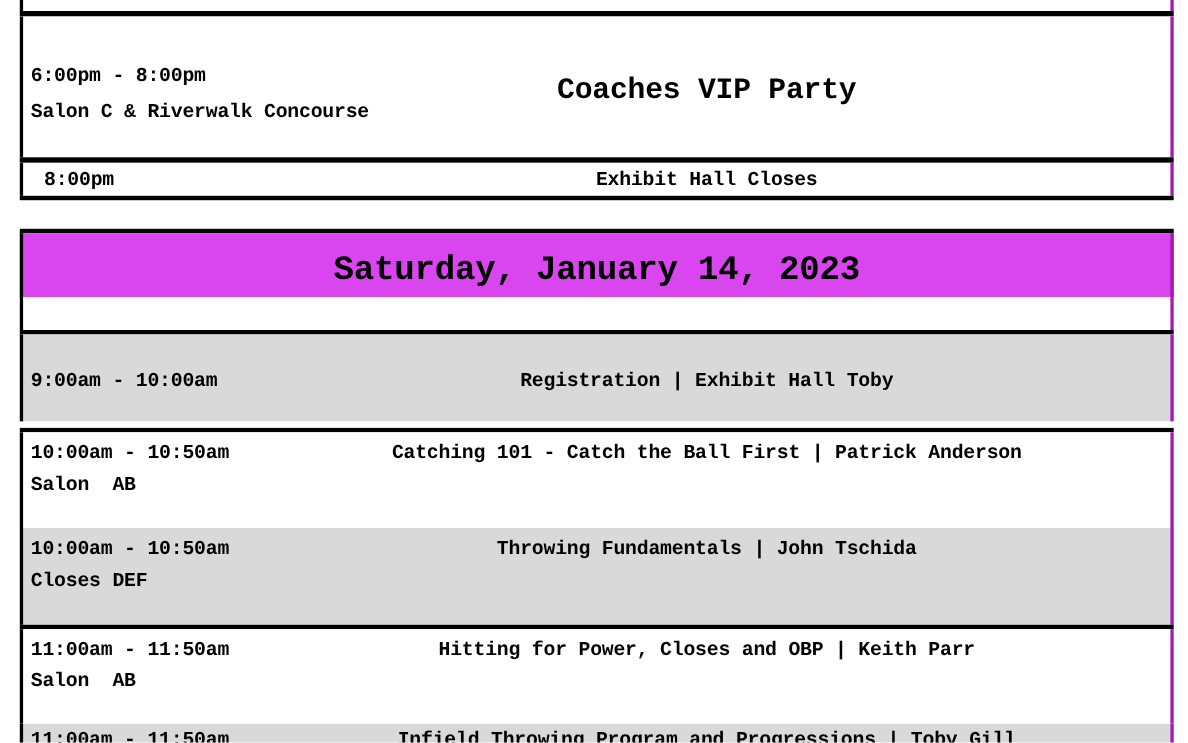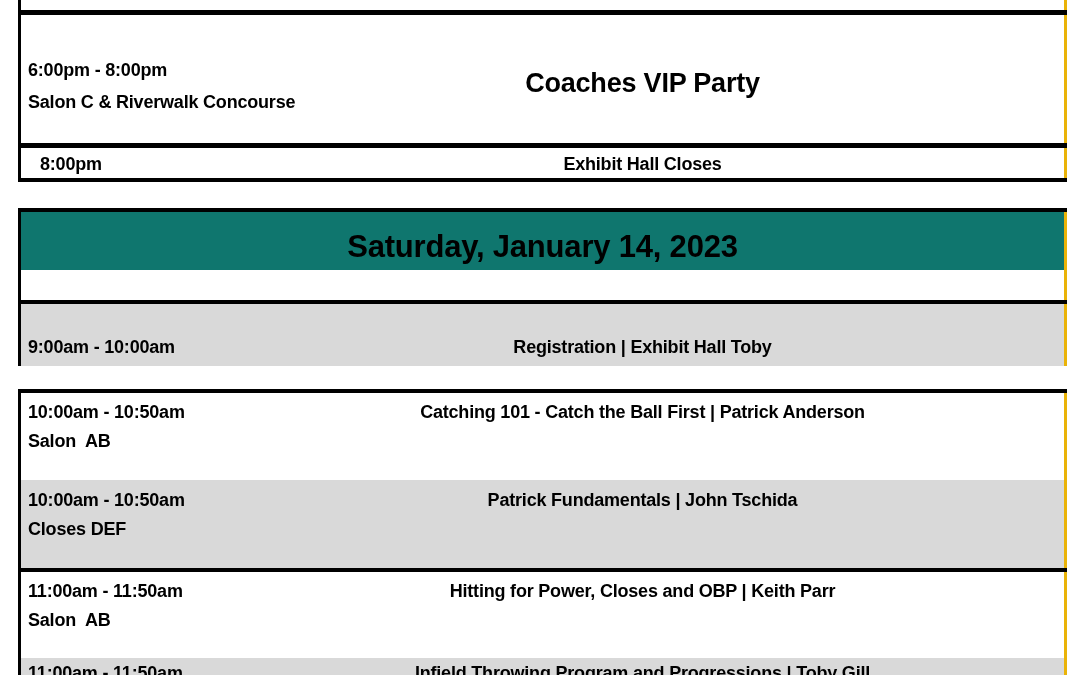--- a/index.html
+++ b/index.html
@@ -6,23 +6,23 @@
   body {
     width:1080px; height:675px; background:#ffffff;
     font-family:"Liberation Sans","DejaVu Sans",sans-serif;
     font-weight:700; color:#000; letter-spacing:-0.2px;
   }
   .page { position:relative; width:1080px; height:675px; overflow:hidden; background:#fff; }
 
   
   .band { position:absolute; left:18px; width:1049px; box-sizing:border-box; }
   .rule { background:#000; }
-  .row  { border-left:3px solid #000; border-right:3px solid #eab308; background:#fff; }
+  .row  { border-left:3px solid #000; border-right:3px solid #a21caf; background:#fff;font-family:Liberation Mono, monospace; }
   .row.gray { background:#d9d9d9; }
-  .row.teal { background:#0f766e;padding-left:44px; }
+  .row.teal { background:#d946ef;padding-left:44px; }
 
   .t {  
     position:absolute; left:7px; font-size:18px; line-height:19px; white-space:pre;
   }
   .c {  
     position:absolute; left:204px; right:4px; text-align:center;
     font-size:18px; line-height:19px; white-space:nowrap;
   }
   .c.big { font-size:27px; line-height:28px; }
   .day {  
@@ -53,35 +53,35 @@
 
   <div class="band rule" style="top:208px; height:4px;"></div>
 
   <div class="band row teal" style="top:212px; height:58px;">
     <span class="day" style="top:19px;">Saturday, January 14, 2023</span>
   </div>
 
   <div class="band row" style="top:270px; height:30px;"></div>
   <div class="band rule" style="top:300px; height:4px;"></div>
 
-  <div class="band row gray" style="top:304px; height:62px;">
+  <div class="band row gray" style="top:304px; height:79px;">
     <span class="t" style="top:34px;">9:00am - 10:00am</span>
     <span class="c" style="top:34px;">Registration | Exhibit Hall Toby</span>
   </div>
   <div class="band rule" style="top:389px; height:4px;"></div>
 
   <div class="band row" style="top:393px; height:87px;">
     <span class="t" style="top:10px;">10:00am - 10:50am</span>
     <span class="c" style="top:10px;">Catching 101 - Catch the Ball First | Patrick Anderson</span>
     <span class="t" style="top:39px;">Salon  AB</span>
   </div>
 
   <div class="band row gray" style="top:480px; height:88px;">
     <span class="t" style="top:11px;">10:00am - 10:50am</span>
-    <span class="c" style="top:11px;">Patrick Fundamentals | John Tschida</span>
+    <span class="c" style="top:11px;">Throwing Fundamentals | John Tschida</span>
     <span class="t" style="top:40px;">Closes DEF</span>
   </div>
   <div class="band rule" style="top:568px; height:4px;"></div>
 
   <div class="band row" style="top:572px; height:86px;">
     <span class="t" style="top:10px;">11:00am - 11:50am</span>
     <span class="c" style="top:10px;">Hitting for Power, Closes and OBP | Keith Parr</span>
     <span class="t" style="top:39px;">Salon  AB</span>
   </div>
 

